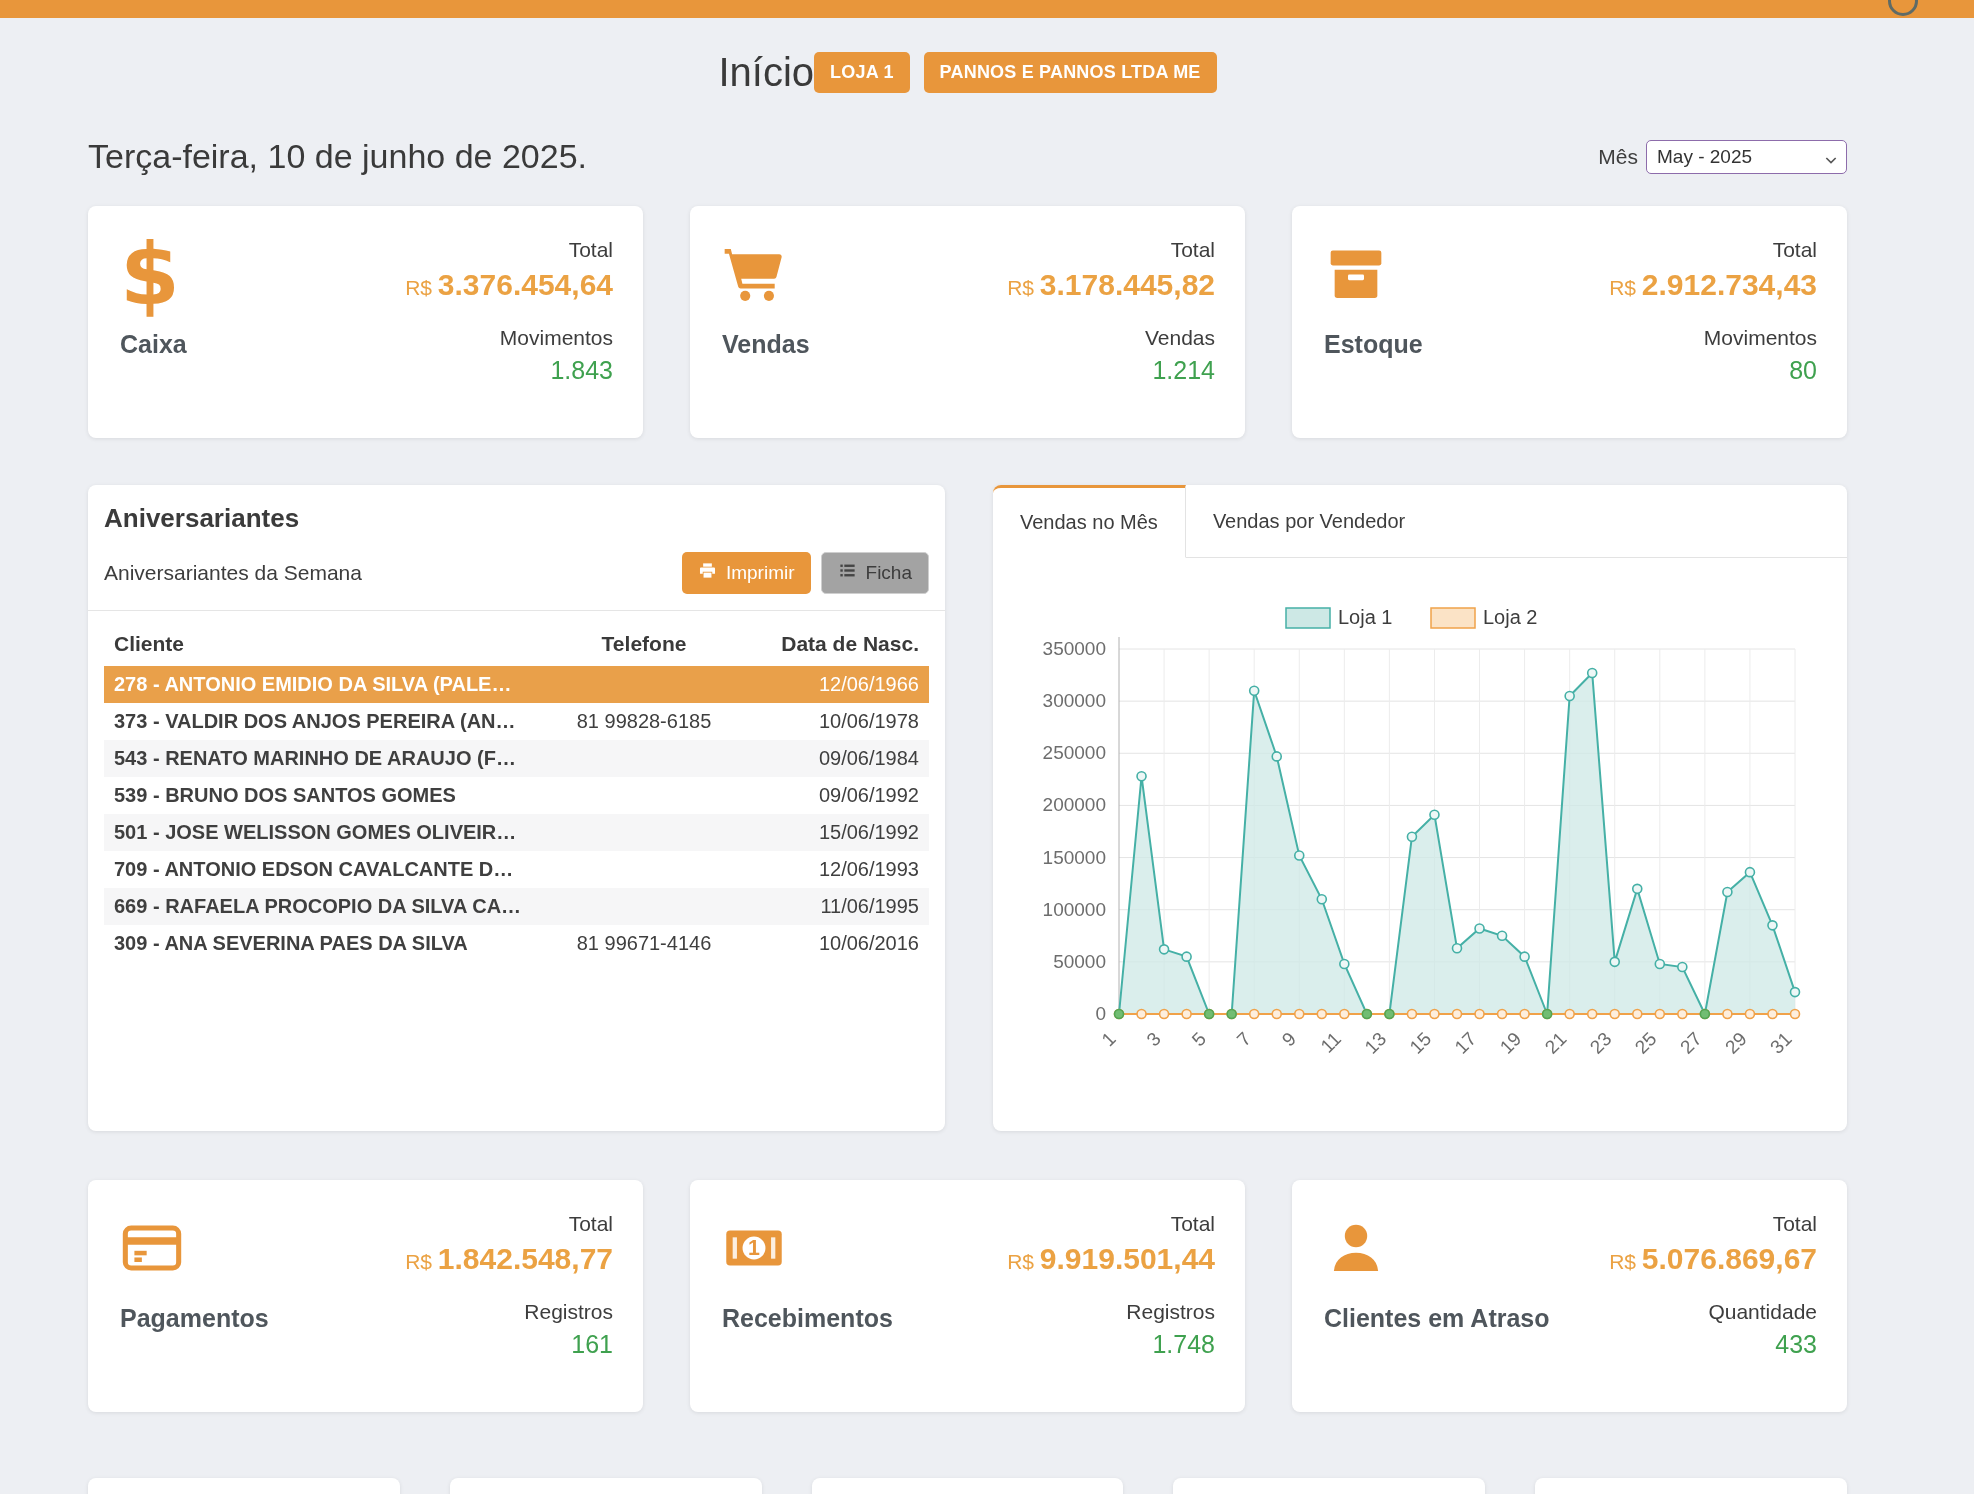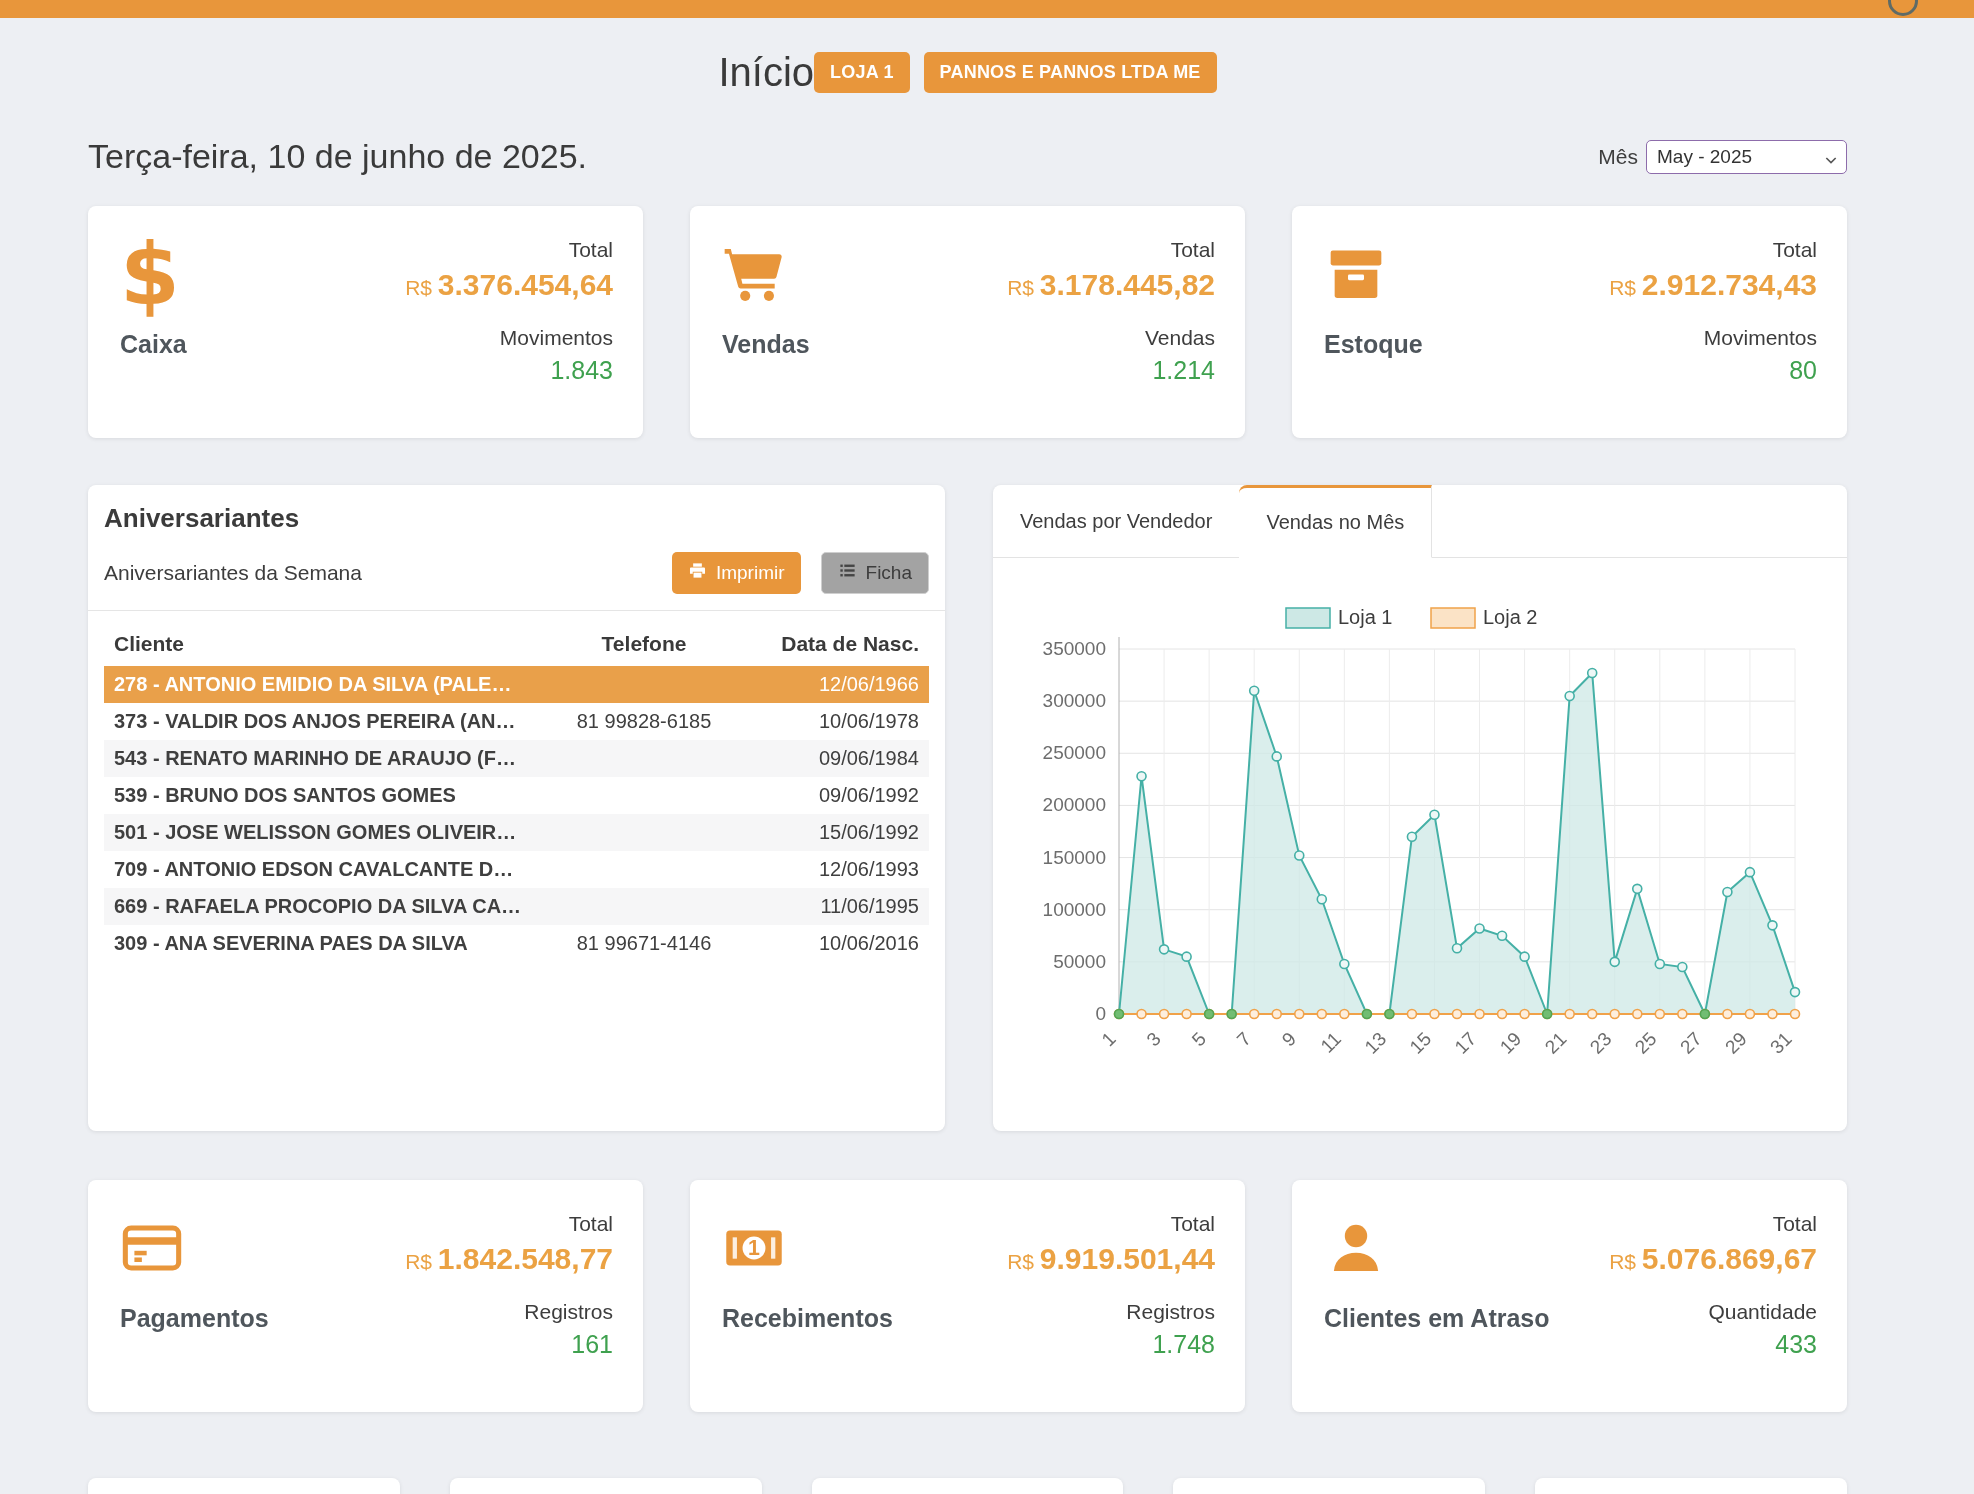--- a/index.html
+++ b/index.html
@@ -49,21 +49,21 @@
   .count-label { margin-top: 24px; }
   .stat-count { margin-top: 6px; font-size: 25px; color: #3fa14f; }
 
   
   .middle-row { display: flex; gap: 48px; margin-top: 47px; }
 
   .bday-panel { width: 857px; height: 646px; padding: 18px 16px 0; }
   .bday-title { font-size: 26px; font-weight: 700; color: #3b3b3b; }
   .bday-head-row { display: flex; justify-content: space-between; align-items: center; margin-top: 18px; }
   .bday-sub { font-size: 21px; }
-  .bday-buttons { display: flex; gap: 20px; }
+  .bday-buttons { display: flex; gap: 10px; }
   .btn-print { background: #e8963b; color: #fff; border: none; border-radius: 5px; height: 42px;
                padding: 0 16px; font-size: 19px; display: flex; align-items: center; gap: 9px;
                font-family: inherit; cursor: pointer; }
   .btn-ficha { background: #a3a3a3; color: #3d3d3d; border: 1px solid #cfcfcf; border-radius: 5px; height: 42px;
                padding: 0 16px; font-size: 19px; display: flex; align-items: center; gap: 9px;
                font-family: inherit; cursor: pointer; }
   .divider { margin: 16px -16px 0; height: 1px; background: #e5e5e5; }
   .bday-table { width: 100%; border-collapse: collapse; margin-top: 4px; }
   .bday-table th { font-size: 21px; font-weight: 700; color: #3a3a3a; text-align: left; padding: 17px 10px 10px; }
   .bday-table td { font-size: 20px; color: #3f3f3f; padding: 7px 10px; }
@@ -257,22 +257,22 @@
               <td class="c1">309 - ANA SEVERINA PAES DA SILVA</td>
               <td class="c2">81 99671-4146</td>
               <td class="c3">10/06/2016</td>
             </tr>
           </tbody>
       </table>
     </div>
 
     <div class="card chart-panel">
       <div class="tab-row">
+        <div class="tab active">Vendas no Mês</div>
         <div class="tab">Vendas por Vendedor</div>
-        <div class="tab active">Vendas no Mês</div>
       </div>
       <div class="chart-area">
         <div id="chart-mount">
             <svg width="854" height="560" viewBox="0 0 854 560">
               <line x1="126" x2="802" y1="450" y2="450" stroke="#e4e4e4" stroke-width="1"></line>
               <text class="tick" x="113" y="456" text-anchor="end">0</text>
               <line x1="126" x2="802" y1="397.8571428571429" y2="397.8571428571429" stroke="#e4e4e4" stroke-width="1"></line>
               <text class="tick" x="113" y="403.8571428571429" text-anchor="end">50000</text>
               <line x1="126" x2="802" y1="345.7142857142857" y2="345.7142857142857" stroke="#e4e4e4" stroke-width="1"></line>
               <text class="tick" x="113" y="351.7142857142857" text-anchor="end">100000</text>

